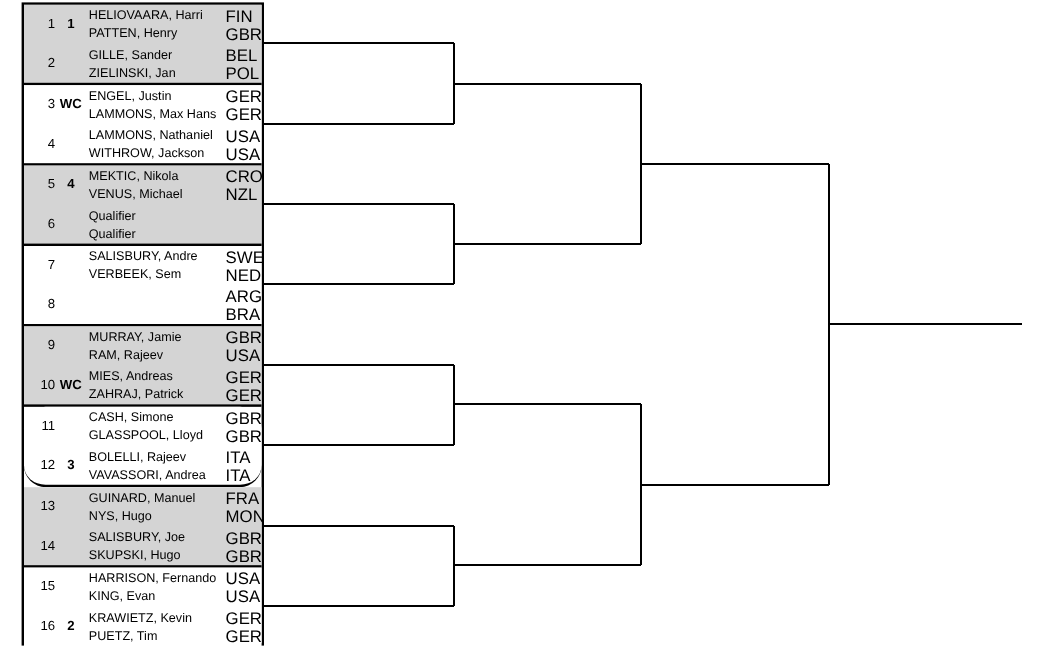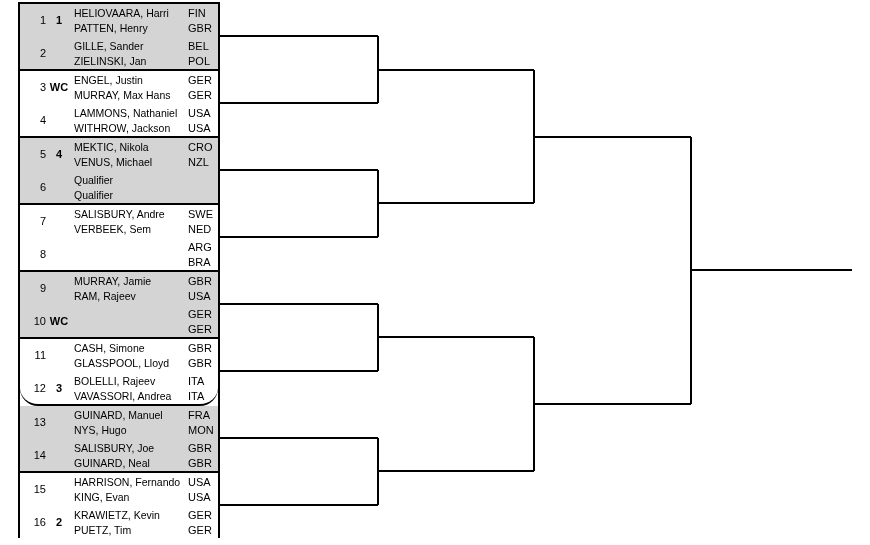--- a/index.html
+++ b/index.html
@@ -81,21 +81,21 @@
     color: #000000;
     white-space: nowrap;
   }
   .countries {
     position: absolute;
     left: 168px;
     top: 2px;
     width: 32px;
   }
   .countries .ct {
-    font-size: 11px;
+    font-size: 14px;
     line-height: 14.5px;
     color: #000000;
     white-space: nowrap;
   }
   .bold .pl, .bold .ct { font-weight: normal; }
 
   
   #bracket {
     position: absolute;
     left: 0;
@@ -136,21 +136,21 @@
             <div class="ct">POL</div>
           </div>
         </div>
       </div>
       <div class="pair-block plain" style="top: 67px;">
         <div class="team-row top">
           <div class="pos-num">3</div>
           <div class="seed-num">WC</div>
           <div class="names">
             <div class="pl">ENGEL, Justin</div>
-            <div class="pl">MURRAY, Max Hans</div>
+            <div class="pl">LAMMONS, Max Hans</div>
           </div>
           <div class="countries">
             <div class="ct">GER</div>
             <div class="ct">GER</div>
           </div>
         </div>
         <div class="team-row bottom">
           <div class="pos-num">4</div>
           <div class="seed-num"></div>
           <div class="names">
@@ -220,20 +220,24 @@
             <div class="pl">RAM, Rajeev</div>
           </div>
           <div class="countries">
             <div class="ct">GBR</div>
             <div class="ct">USA</div>
           </div>
         </div>
         <div class="team-row bottom">
           <div class="pos-num">10</div>
           <div class="seed-num">WC</div>
+          <div class="names">
+            <div class="pl">MIES, Andreas</div>
+            <div class="pl">ZAHRAJ, Patrick</div>
+          </div>
           <div class="countries">
             <div class="ct">GER</div>
             <div class="ct">GER</div>
           </div>
         </div>
       </div>
       <div class="pair-block plain" style="top: 335px; border-radius: 18px;">
         <div class="team-row top">
           <div class="pos-num">11</div>
           <div class="seed-num"></div>
@@ -270,21 +274,21 @@
           <div class="countries">
             <div class="ct">FRA</div>
             <div class="ct">MON</div>
           </div>
         </div>
         <div class="team-row bottom">
           <div class="pos-num">14</div>
           <div class="seed-num"></div>
           <div class="names">
             <div class="pl">SALISBURY, Joe</div>
-            <div class="pl">GUINARD, Neal</div>
+            <div class="pl">SKUPSKI, Hugo</div>
           </div>
           <div class="countries">
             <div class="ct">GBR</div>
             <div class="ct">GBR</div>
           </div>
         </div>
       </div>
       <div class="pair-block plain last" style="top: 469px;">
         <div class="team-row top">
           <div class="pos-num">15</div>

